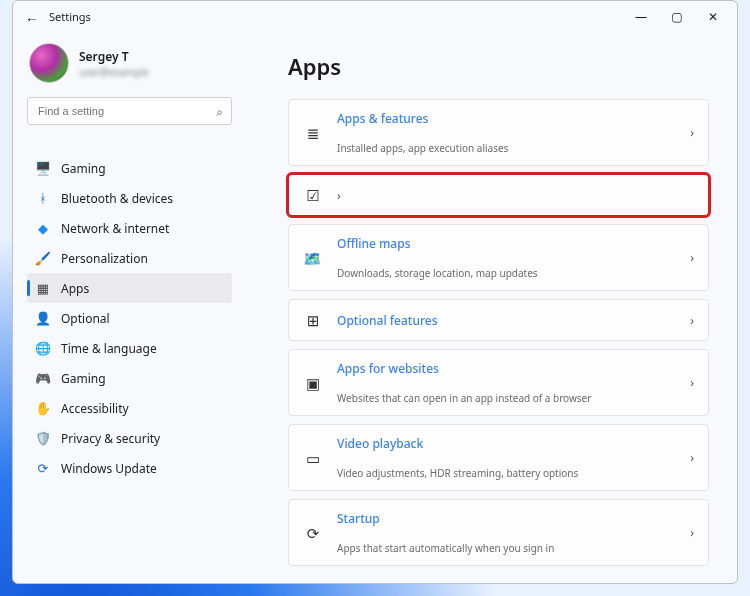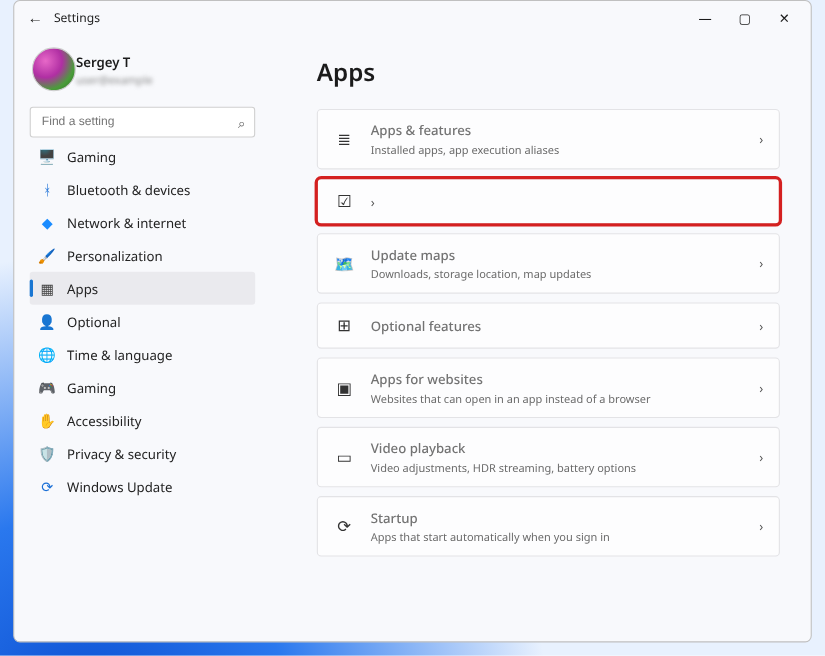--- a/index.html
+++ b/index.html
@@ -30,32 +30,32 @@
     align-items: center;
     padding: 0 6px;
     font-size: 11px;
   }
   .titlebar .back { width: 26px; text-align: center; font-size: 14px; cursor: pointer; }
   .titlebar .title { margin-left: 4px; }
   .titlebar .spacer { flex: 1; }
   .win-btn { width: 36px; height: 28px; display:flex; align-items:center; justify-content:center; cursor:pointer; font-size:12px; }
   .content { flex: 1; display: flex; overflow: hidden; }
   .sidebar { width: 225px; padding: 8px 6px 8px 14px; overflow-y:auto; }
-  .user { display:flex; align-items:center; margin: 4px 0 14px 2px; }
+  .user { display:flex; align-items:center; gap:10px; margin: 4px 0 14px 2px; }
   .avatar {
     width: 40px; height: 40px; border-radius: 50%;
     background: radial-gradient(circle at 30% 30%, #e768c8 0%, #b02fa3 40%, #4a9c3a 70%, #2d6b22 100%);
     border: 1px solid #ccc;
   }
   .user .name { font-weight: 600; font-size: 12px; }
   .user .sub { color:#888; font-size:10px; filter: blur(2px); }
   .search {
     display:flex; align-items:center;
     background:#fff; border:1px solid #d0d0d0; border-radius:3px;
-    height:28px; padding:0 8px; margin-bottom:2px;gap:15px;
+    height:28px; padding:0 8px; margin-bottom:28px;gap:15px;
   }
   .search input { flex:1; border:none; outline:none; font-size:11px; background:transparent; }
   .search .icon { color:#666; font-size:12px; }
   .nav-item {
     display:flex; align-items:center; gap:10px;
     height:30px; padding:0 8px; border-radius:3px;
     cursor:pointer; font-size:12px; color:#222;
   }
   .nav-item.active { background:#eaeaee; position:relative; }
   .nav-item.active::before {
@@ -67,22 +67,22 @@
   .page-title { font-size:22px; font-weight:600; margin: 8px 0 18px; }
   .card {
     background:#fdfdfe; border:1px solid #e3e3e6; border-radius:4px;
     display:flex; align-items:center; gap:14px;
     padding:10px 14px; margin-bottom:8px; cursor:pointer;
     position:relative;
   }
   .card.highlight { outline:3px solid #d42020; outline-offset:-1px; }
   .card .ci { width:20px; height:20px; display:flex; align-items:center; justify-content:center; color:#333; font-size:15px; }
   .card .ct { flex:1; }
-  .card .ct .t { font-size:12px; font-weight:500; color:#737373; }
-  .card .ct .s { font-size:10px; color:#6b6b6b; margin-top:2px; }
+  .card .ct .t { font-size:12px; font-weight:500; color:#3b82f6; }
+  .card .ct .s { font-size:10px; color:#6b6b6b; margin-top:14px; }
   .card .chev { color:#555; font-size:12px; }
 </style>
 </head>
 <body>
 
 <div class="window">
   <div class="titlebar">
     <div class="back">←</div>
     <div class="title">Settings</div>
     <div class="spacer"></div>
@@ -165,21 +165,21 @@
             </div>
             <div class="chev">›</div>
           </div>
           <div class="card highlight">
             <div class="ci">☑</div>
             <div class="chev">›</div>
           </div>
           <div class="card">
             <div class="ci">🗺️</div>
             <div class="ct">
-              <div class="t">Update maps</div>
+              <div class="t">Offline maps</div>
               <div class="s">Downloads, storage location, map updates</div>
             </div>
             <div class="chev">›</div>
           </div>
           <div class="card">
             <div class="ci">⊞</div>
             <div class="ct">
               <div class="t">Optional features</div>
             </div>
             <div class="chev">›</div>

